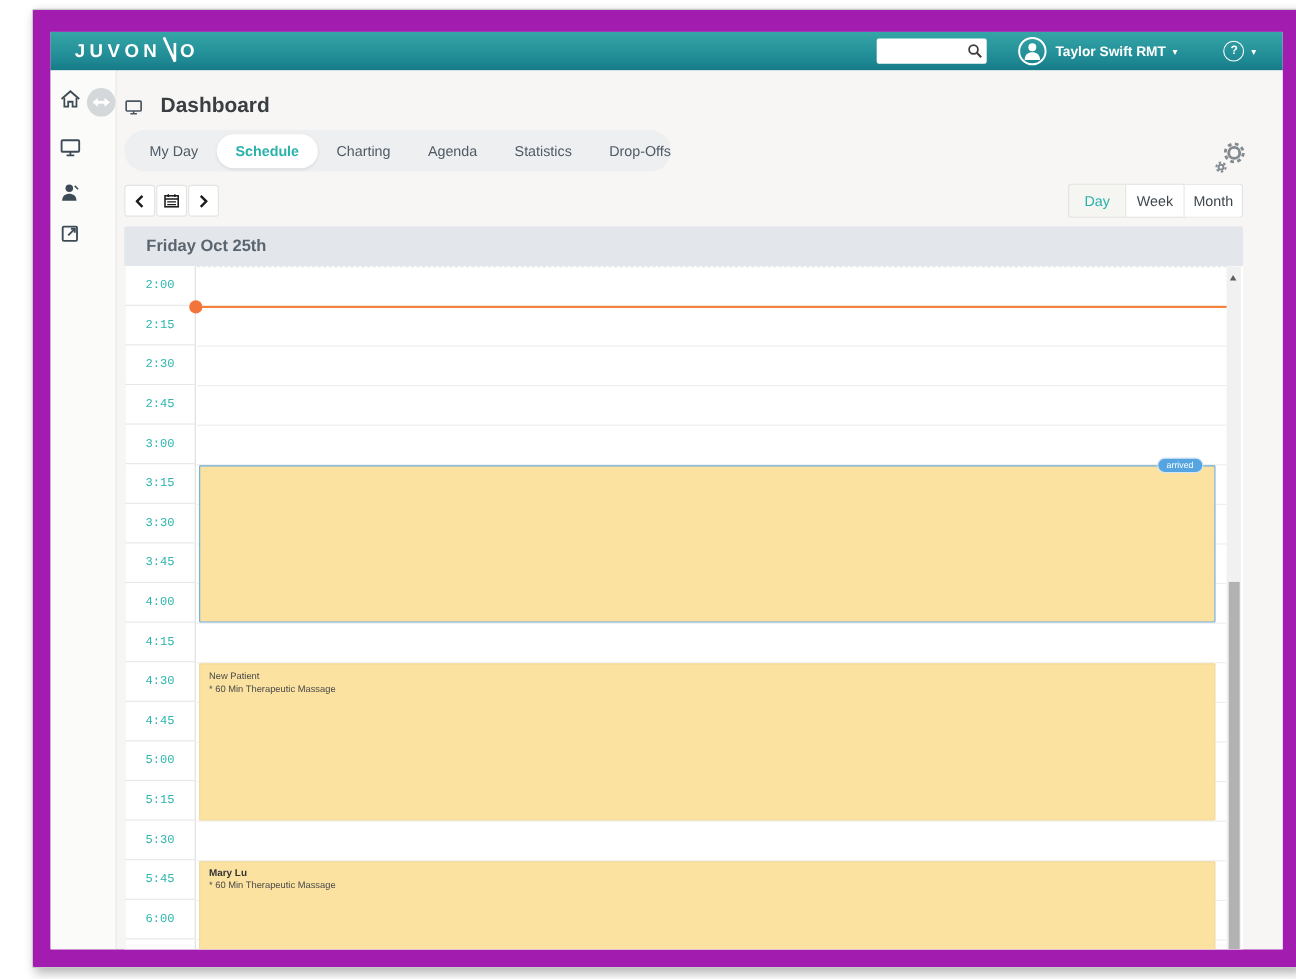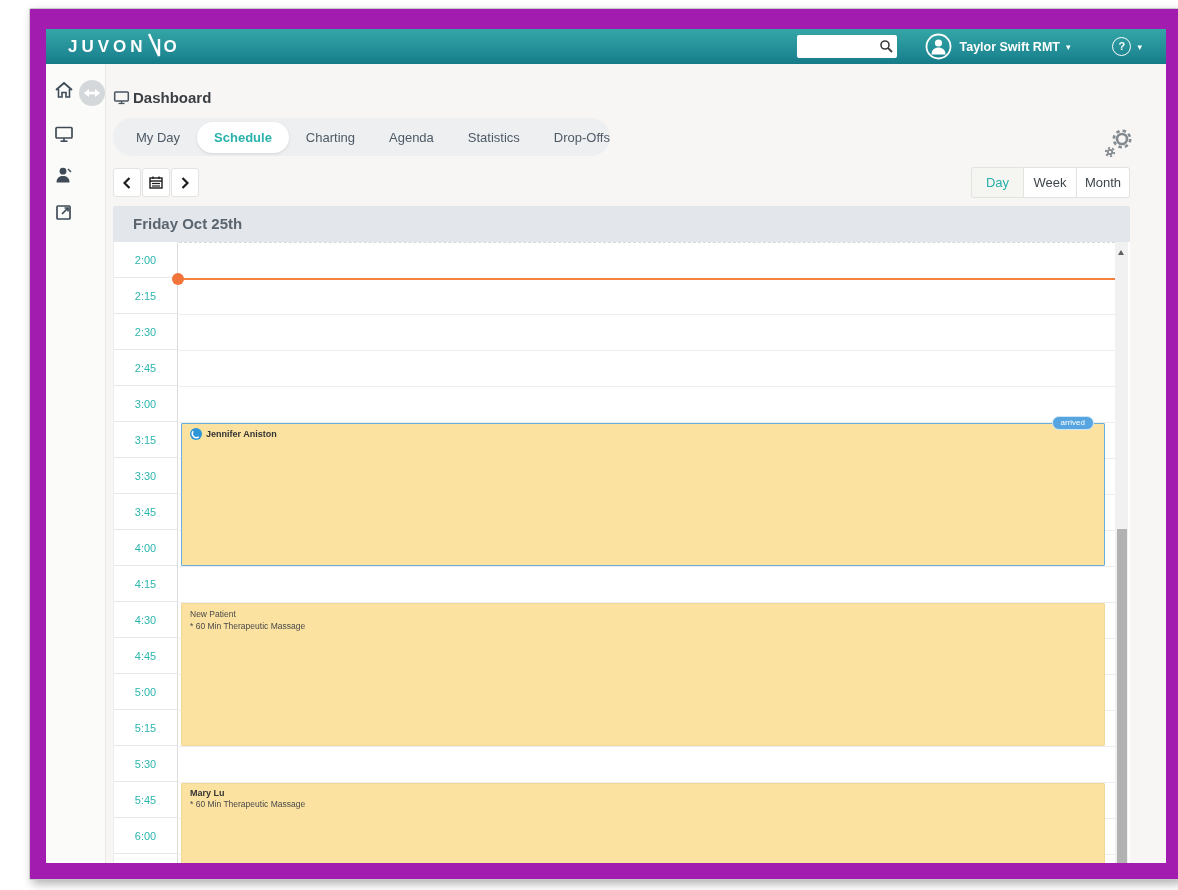--- a/index.html
+++ b/index.html
@@ -34,21 +34,21 @@
     background:#fbfbf9; border-right:1px solid #e7e7e4; }
   .side-ic { position:absolute; left:8px; width:22px; height:22px; cursor:pointer; }
   .collapse-toggle { position:absolute; left:33px; top:16px; width:26px; height:26px;
     border-radius:50%; background:#d5d8da; z-index:5; display:flex; align-items:center;
     justify-content:center; }
 
   
   .content { position:absolute; left:61px; top:35px; width:1059px; height:799px; background:#f7f6f4; }
   .page-title { position:absolute; left:6px; top:20px; height:26px; display:flex;
     align-items:center; color:#3a3f44; }
-  .page-title h1 { font-size:15px; margin-left:3px; }
+  .page-title h1 { font-size:19px; margin-left:16px; }
 
   .tabsbar { position:absolute; left:6px; top:54px; width:497px; height:38px;
     background:#edeff1; border-radius:19px; display:flex; align-items:center; padding:0 6px; }
   .tab { border:0; background:transparent; font-size:13px; color:#4e5a66; padding:8px 17px;
     cursor:pointer; font-family:inherit; white-space:nowrap; }
   .tab.active { background:#fff; color:#29b2ab; border-radius:17px;
     box-shadow:0 1px 3px rgba(0,0,0,.10); font-weight:bold; }
 
   .gears { position:absolute; left:995px; top:64px; width:32px; height:32px; cursor:pointer; }
 
@@ -67,21 +67,21 @@
   .datebar { position:absolute; left:6px; top:142px; width:1017px; height:36px;
     background:#e3e6ea; color:#5b6570; font-size:15px; font-weight:bold;
     line-height:36px; padding-left:20px; border-radius:2px 2px 0 0; }
 
   
   .schedule { position:absolute; left:6px; top:178px; width:1017px; height:621px;
     background:#fff; overflow:hidden; }
   .gutter { position:absolute; left:0; top:0; width:65px; height:621px; background:#fff;
     border-right:1px solid #dcdcdc; border-left:1px solid #ededeb; }
   .trow { height:36px; line-height:36px; text-align:center; font-size:11px; color:#2db5ae;
-    border-bottom:1px solid #e7e7e7; }
+    border-bottom:1px solid #e7e7e7;font-family:Liberation Mono, monospace; }
   .grid { position:absolute; left:66px; top:0; width:936px; height:621px; background:#fff;
     border-top:1px dashed #d8d8d8; }
   .grow { height:36px; border-bottom:1px solid #ededed; }
 
   .nowline { position:absolute; left:0; right:0; top:35px; height:2px; background:#f4823e; z-index:3; }
   .nowdot { position:absolute; left:-7px; top:-5px; width:12px; height:12px; border-radius:50%;
     background:#f3743a; }
 
   .appt { position:absolute; left:2px; right:10px; background:#fbe2a1;
     border:1px solid #f1d998; border-radius:1px; padding:4px 8px; overflow:visible;
@@ -270,27 +270,20 @@
             <div class="grow"></div>
             <div class="grow"></div>
             <div class="grow"></div>
             <div class="grow"></div>
             <div class="grow"></div>
             <div class="grow"></div>
             <div class="grow"></div>
             <div class="grow"></div>
             <div class="grow"></div>
             <div class="appt selected" style="top: 180px; height: 143px;">
-              <div class="aname">
-                <svg width="12" height="12" viewBox="0 0 12 12">
-                  <circle cx="6" cy="6" r="6" fill="#2d95d8"></circle>
-                  <path d="M3.2 3.2 a4 4 0 0 0 5.6 5.6" fill="none" stroke="#fff" stroke-width="1.5"></path>
-                </svg>
-                <span>Jennifer Aniston</span>
-              </div>
               <span class="badge">arrived</span>
             </div>
             <div class="appt" style="top: 360px; height: 143px;">
               <div class="aline">New Patient</div>
               <div class="aline">* 60 Min Therapeutic Massage</div>
             </div>
             <div class="appt" style="top: 540px; height: 143px;">
               <div class="aname">
                 <span>Mary Lu</span>
               </div>

